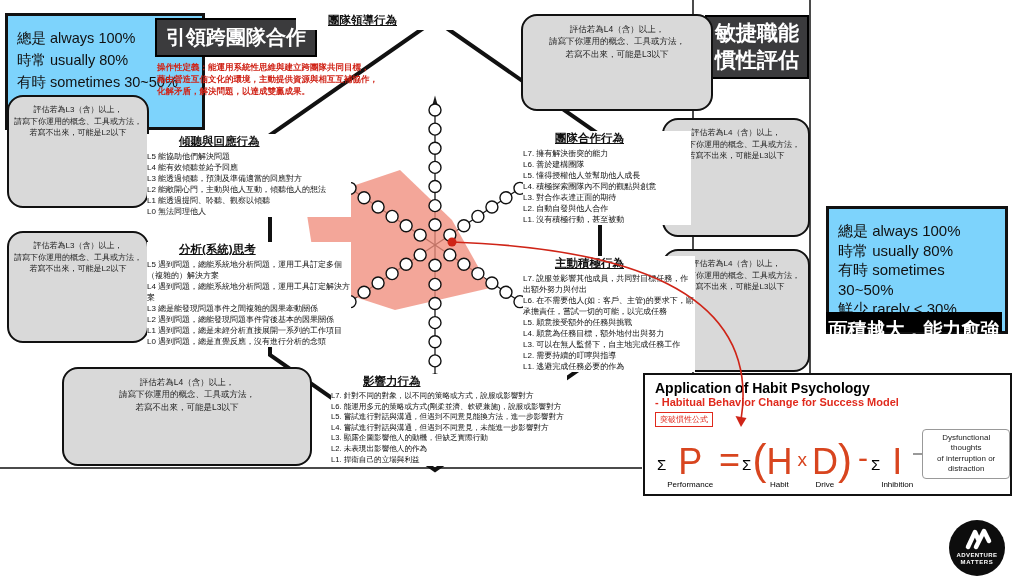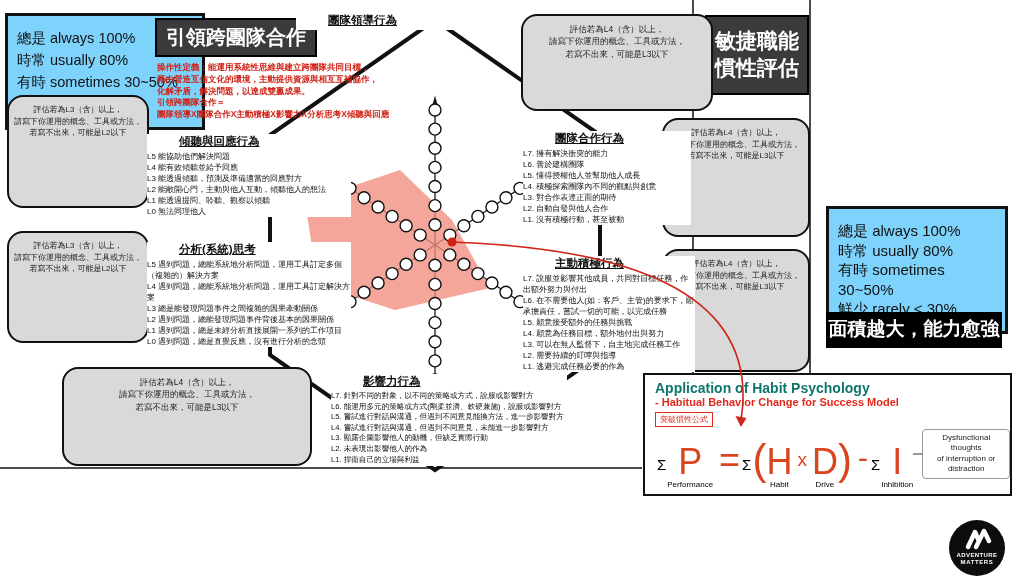--- a/index.html
+++ b/index.html
@@ -15,21 +15,21 @@
   .note{background:#d9d9d9;border:2px solid #111;border-radius:16px;text-align:center;
         font-size:8.5px;line-height:1.45;padding-top:7px;color:#222;}
   
   .sec{background:#fff;z-index:2;}
   .sec .hd{font-weight:bold;font-size:11.5px;text-decoration:underline;margin-bottom:2px;margin-left:32px;}
   .sec .bd{font-size:8px;line-height:11px;white-space:pre-line;}
   .redtext{color:#d02317;font-weight:bold;font-size:8.5px;line-height:1.4;white-space:pre-line;}
   .blackbanner{background:#000;color:#fff;font-weight:bold;font-size:19px;text-align:center;}
   
   #habit{border:2px solid #111;background:#fff;z-index:3;}
-  #habit .t{font-size:14px;font-weight:bold;color:#0f766e;}
+  #habit .t{font-size:14px;font-weight:bold;color:#000000;}
   #habit .st{font-size:11px;font-weight:bold;color:#e02a1d;}
   #habit .chip{display:inline-block;border:1px solid #e02a1d;color:#e02a1d;font-size:8px;
                padding:1px 4px;margin-top:3px;}
   .frow{display:flex;align-items:flex-end;margin-top:2px;}
   .fcol{display:flex;flex-direction:column;align-items:center;}
   .fbig{font-size:36px;line-height:34px;color:#d8451f;}
   .fsig{font-size:15px;color:#000;padding:0 1px 16px 2px;}
   .fop{color:#d8451f;padding-bottom:12px;}
   .flab{font-size:8px;color:#000;margin-top:1px;}
   .callout{border:1.5px solid #999;border-radius:4px;font-size:8px;line-height:1.3;
@@ -111,28 +111,26 @@
   <div class="abs legendbox pre" style="left:5px;top:13px;width:176px;font-size:14.5px;line-height:1.5;">總是 always 100%
 時常 usually 80%
 有時 sometimes 30~50%
 鮮少 rarely &lt; 30%</div>
 
   <div class="abs darkbox" style="left:155px;top:18px;font-size:20px;padding:4px 9px;">引領跨團隊合作</div>
 
   <div class="abs redtext" style="left:157px;top:62px;width:228px;">操作性定義：能運用系統性思維與建立跨團隊共同目標，
 藉由營造互信文化的環境，主動提供資源與相互互補協作，
 化解矛盾，解決問題，以達成雙贏成果。</div>
-  <div class="abs redtext" style="left:157px;top:97px;width:240px;">引領跨團隊合作＝
-團隊領導X團隊合作X主動積極X影響力X分析思考X傾聽與回應</div>
 
   <div class="abs sec" style="left:296px;top:13px;width:224px;">
     <div class="hd">團隊領導行為</div>
   </div>
 
-  <div class="abs darkbox pre" style="left:705px;top:15px;width:100px;font-size:21px;line-height:1.28;padding:11px 0;">敏捷職能
+  <div class="abs darkbox pre" style="left:705px;top:15px;width:100px;font-size:21px;line-height:1.28;padding:3px 0;">敏捷職能
 慣性評估</div>
 
   <div class="abs note pre" style="left:521px;top:14px;width:188px;height:86px;">評估若為L4（含）以上，
 請寫下你運用的概念、工具或方法，
 若寫不出來，可能是L3以下</div>
   <div class="abs note pre" style="left:7px;top:95px;width:138px;height:102px;font-size:8px;">評估若為L3（含）以上，
 請寫下你運用的概念、工具或方法，
 若寫不出來，可能是L2以下</div>
   <div class="abs note pre" style="left:7px;top:231px;width:138px;height:101px;font-size:8px;">評估若為L3（含）以上，
 請寫下你運用的概念、工具或方法，
@@ -198,21 +196,21 @@
 L3. 顯露企圖影響他人的動機，但缺乏實際行動
 L2. 未表現出影響他人的作為
 L1. 捍衛自己的立場與利益</div>
   </div>
 
   <div class="abs legendbox pre" style="left:826px;top:206px;width:158px;font-size:15px;line-height:1.3;z-index:2;">總是 always 100%
 時常 usually 80%
 有時 sometimes 30~50%
 鮮少 rarely &lt; 30%</div>
 
-  <div class="abs blackbanner" style="left:826px;top:312px;width:176px;line-height:36px;height:36px;z-index:2;font-family:Liberation Mono, monospace;">面積越大，能力愈強</div>
+  <div class="abs blackbanner" style="left:826px;top:312px;width:176px;line-height:36px;height:20px;z-index:2;">面積越大，能力愈強</div>
 
   <div id="habit" class="abs" style="left:643px;top:373px;width:369px;height:123px;padding:5px 0 0 10px;box-sizing:border-box;">
     <div class="t">Application of Habit Psychology</div>
     <div class="st">- Habitual Behavior Change for Success Model</div>
     <span class="chip">突破慣性公式</span>
     <div class="frow">
       <span class="fsig">Σ</span>
       <span class="fcol">
         <span class="fbig">P</span>
         <span class="flab">Performance</span>

